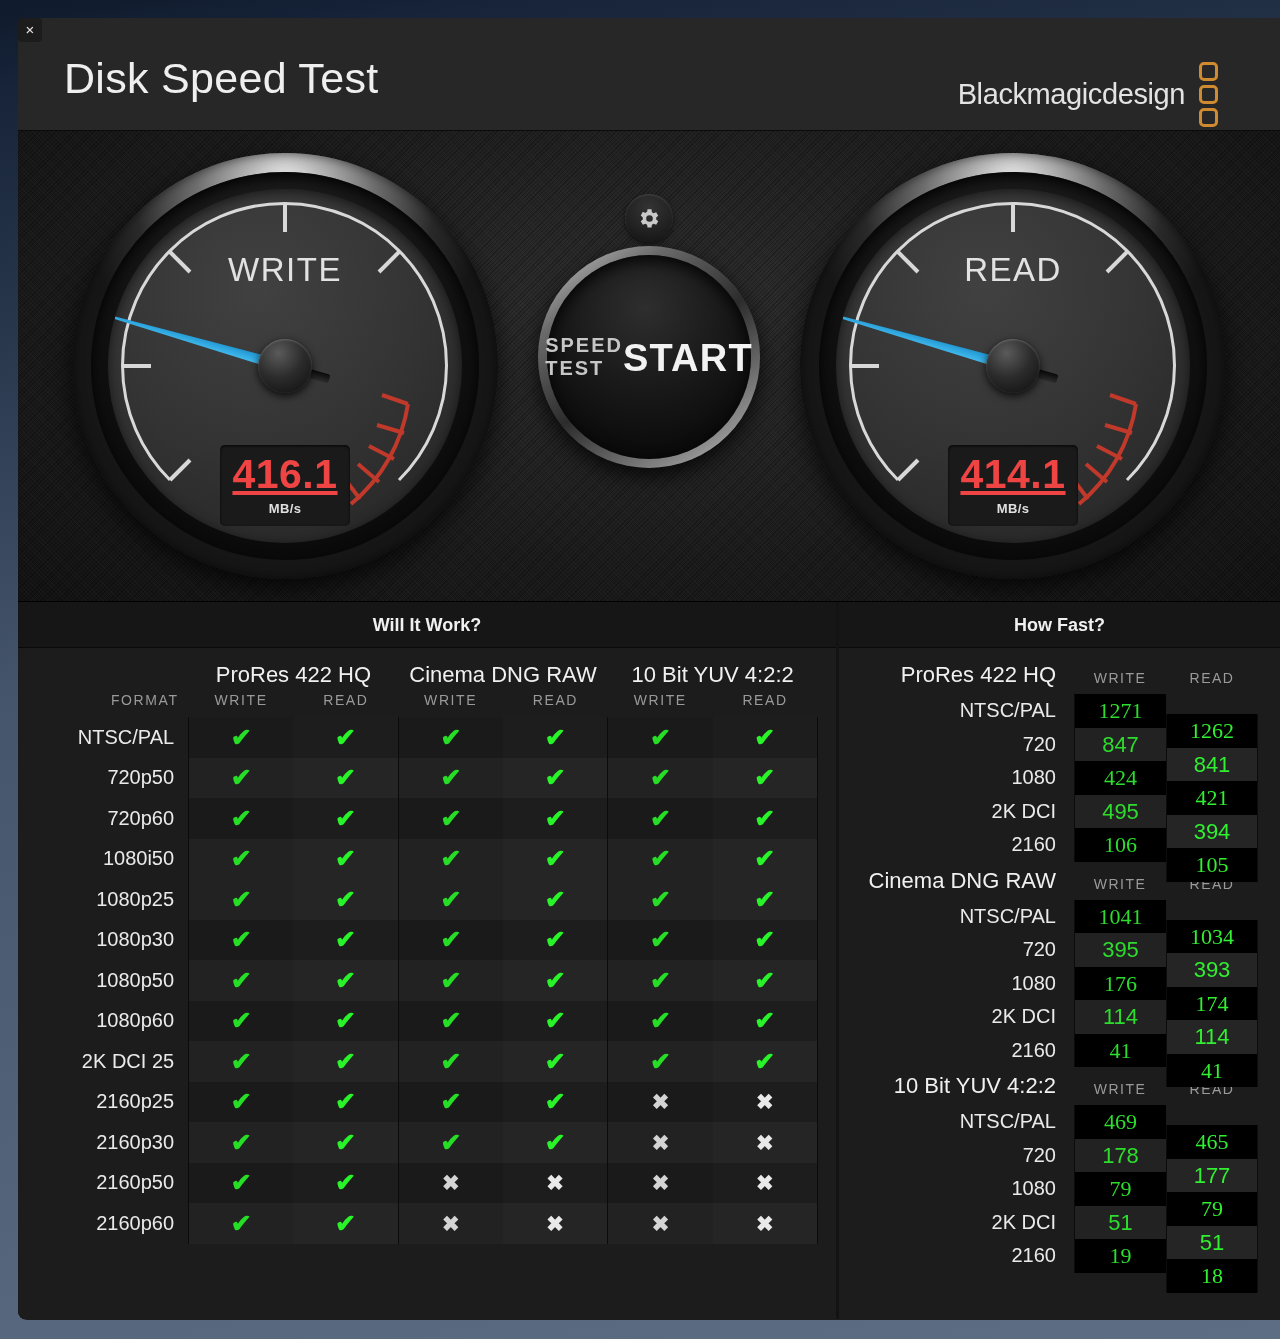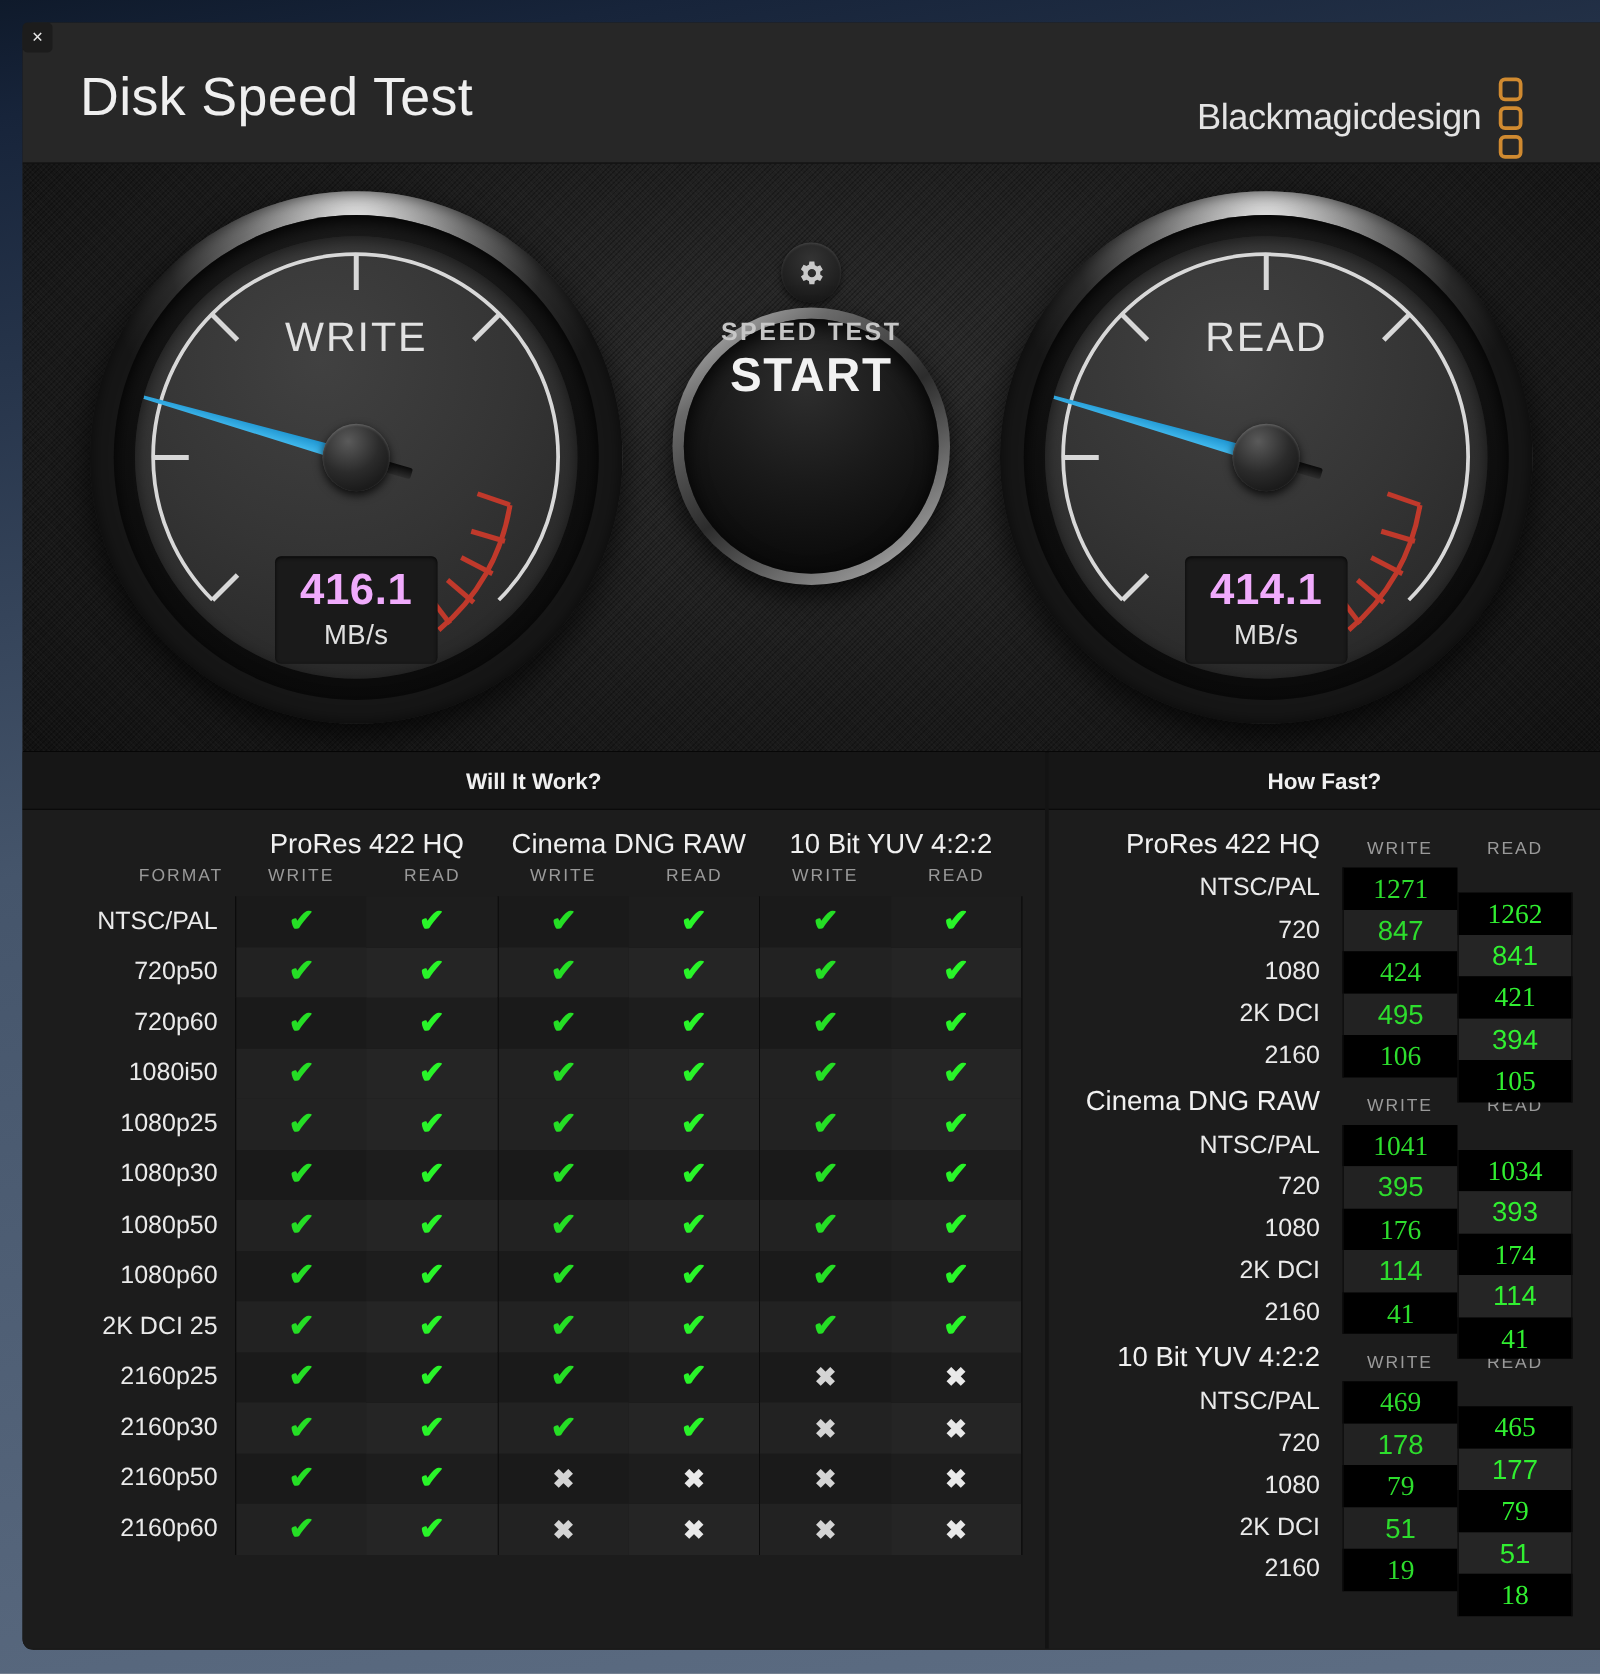--- a/index.html
+++ b/index.html
@@ -180,30 +180,31 @@
     top: 256px;
     width: 130px;
     margin-left: -65px;
     padding: 9px 0 10px;
     background: #1a1a1a;
     border-radius: 5px;
     text-align: center;
     box-shadow: inset 0 1px 3px rgba(0,0,0,.8);
   }
   .value-num {
-    font-size: 35px;
+    font-size: 41px;
     font-weight: 700;
-    color: #f0abfc;
+    color: #ef4444;
     line-height: 1;
     letter-spacing: .5px;
+    text-decoration: underline;
   }
   .value-unit {
     margin-top: 6px;
-    font-size: 22px;
-    font-weight: 400;
+    font-size: 13px;
+    font-weight: 700;
     color: #e0e0e0;
     letter-spacing: .4px;
   }
 
   
   #gear-btn {
     position: absolute;
     left: 50%;
     top: 63px;
     width: 48px;
@@ -231,22 +232,23 @@
     box-shadow: 0 8px 22px rgba(0,0,0,.8);
     cursor: pointer;
   }
   #start-inner {
     position: absolute;
     inset: 9px;
     border-radius: 50%;
     background: radial-gradient(circle at 48% 26%, #2e2e2e 0%, #1a1a1a 42%, #0b0b0b 78%, #050505 100%);
     box-shadow: inset 0 5px 16px rgba(0,0,0,.9);
     display: flex;
-    flex-direction: column;
+    flex-direction: row;
     align-items: center;
+    justify-content: center;
   }
   #start-small {
     font-size: 20px;
     font-weight: 700;
     color: #c6c6c6;
     letter-spacing: 2px;
   }
   #start-big {
     margin-top: 2px;
     font-size: 38px;

